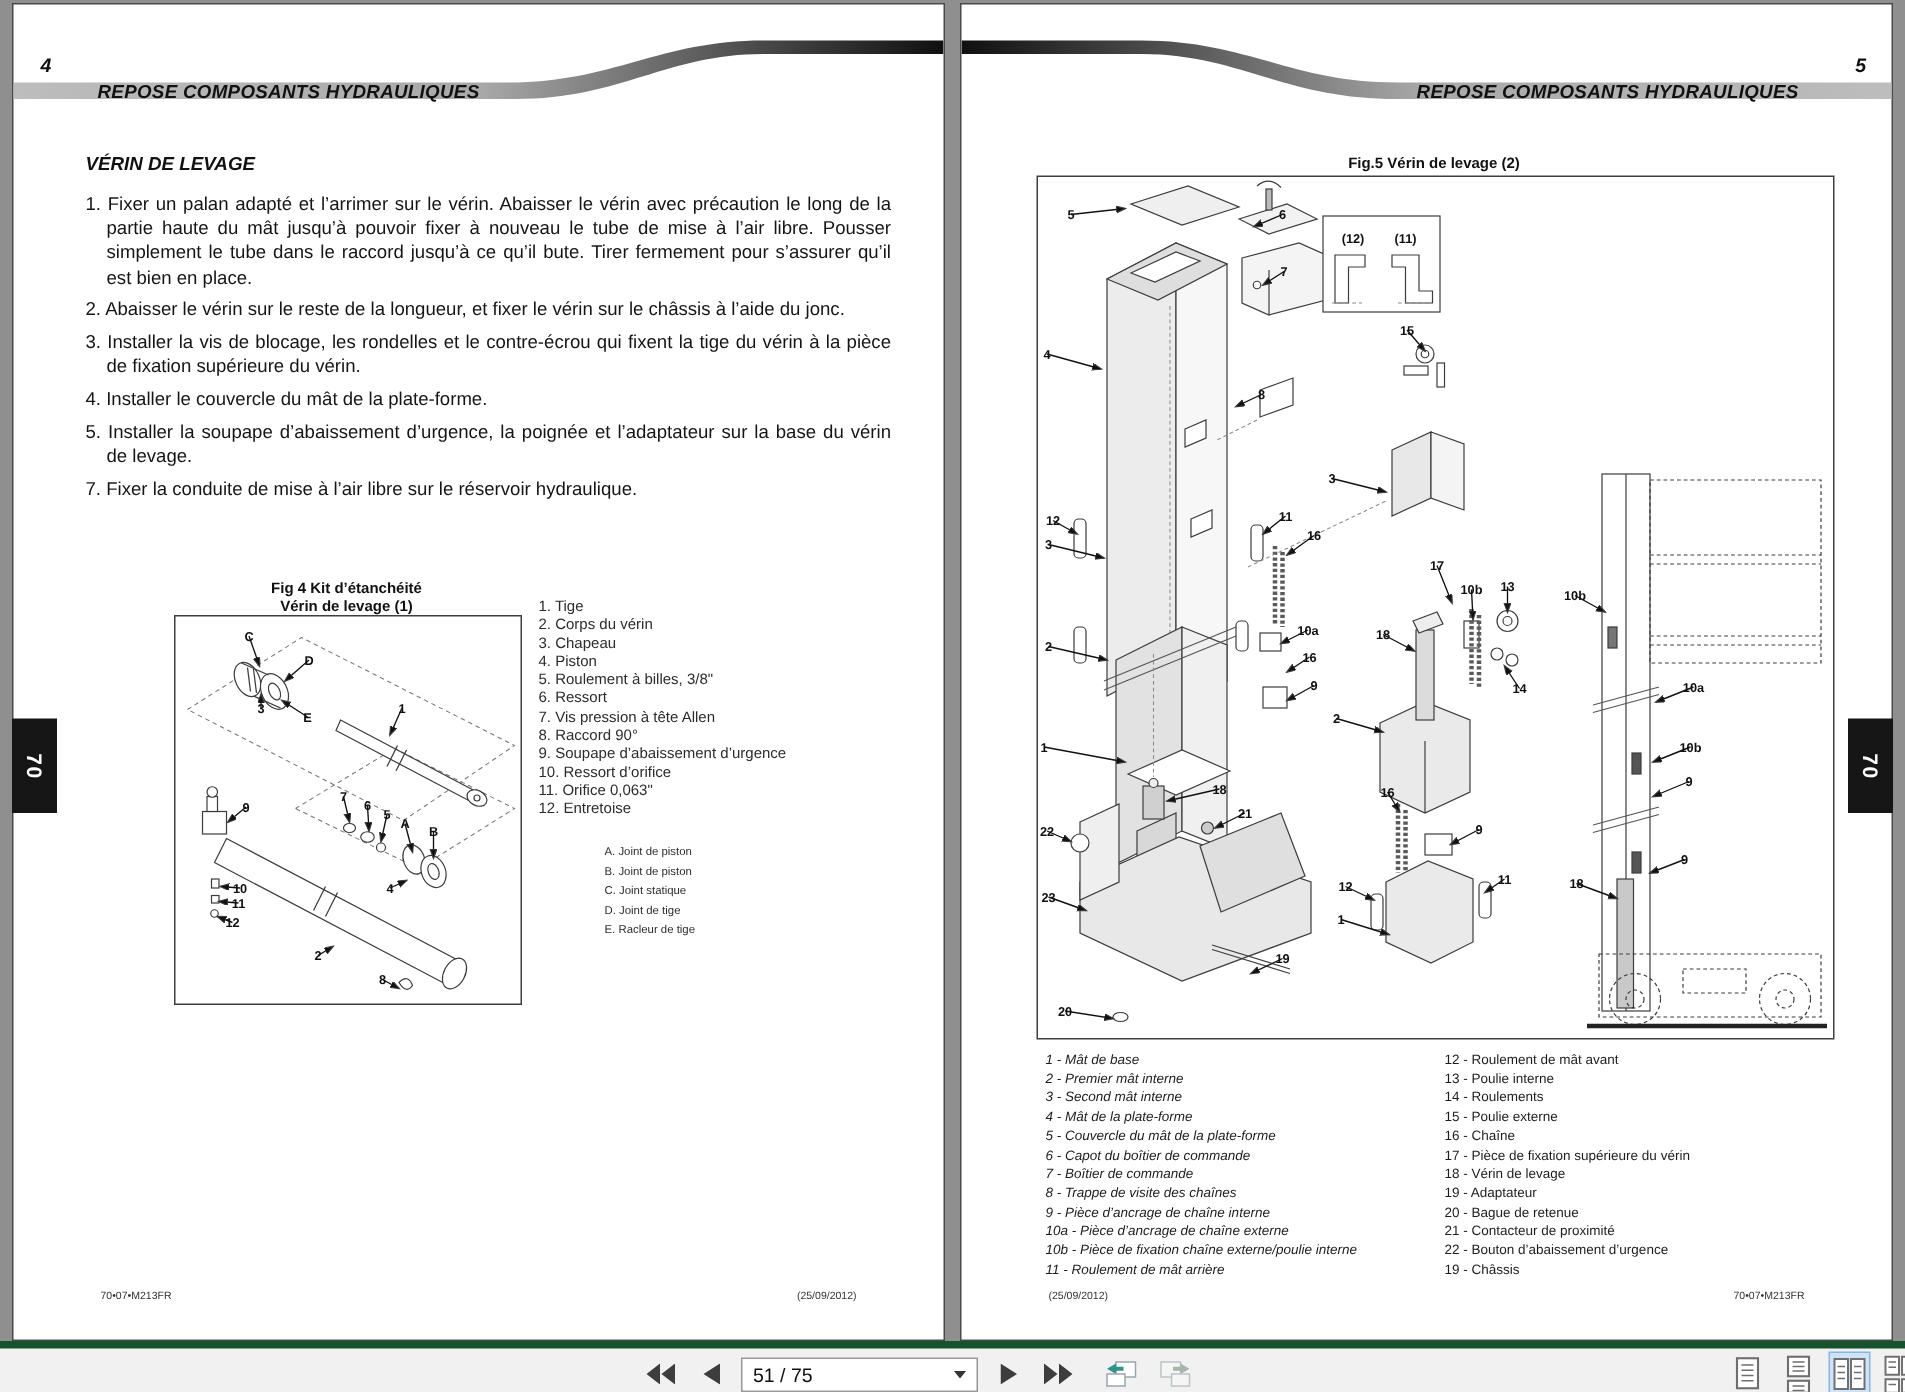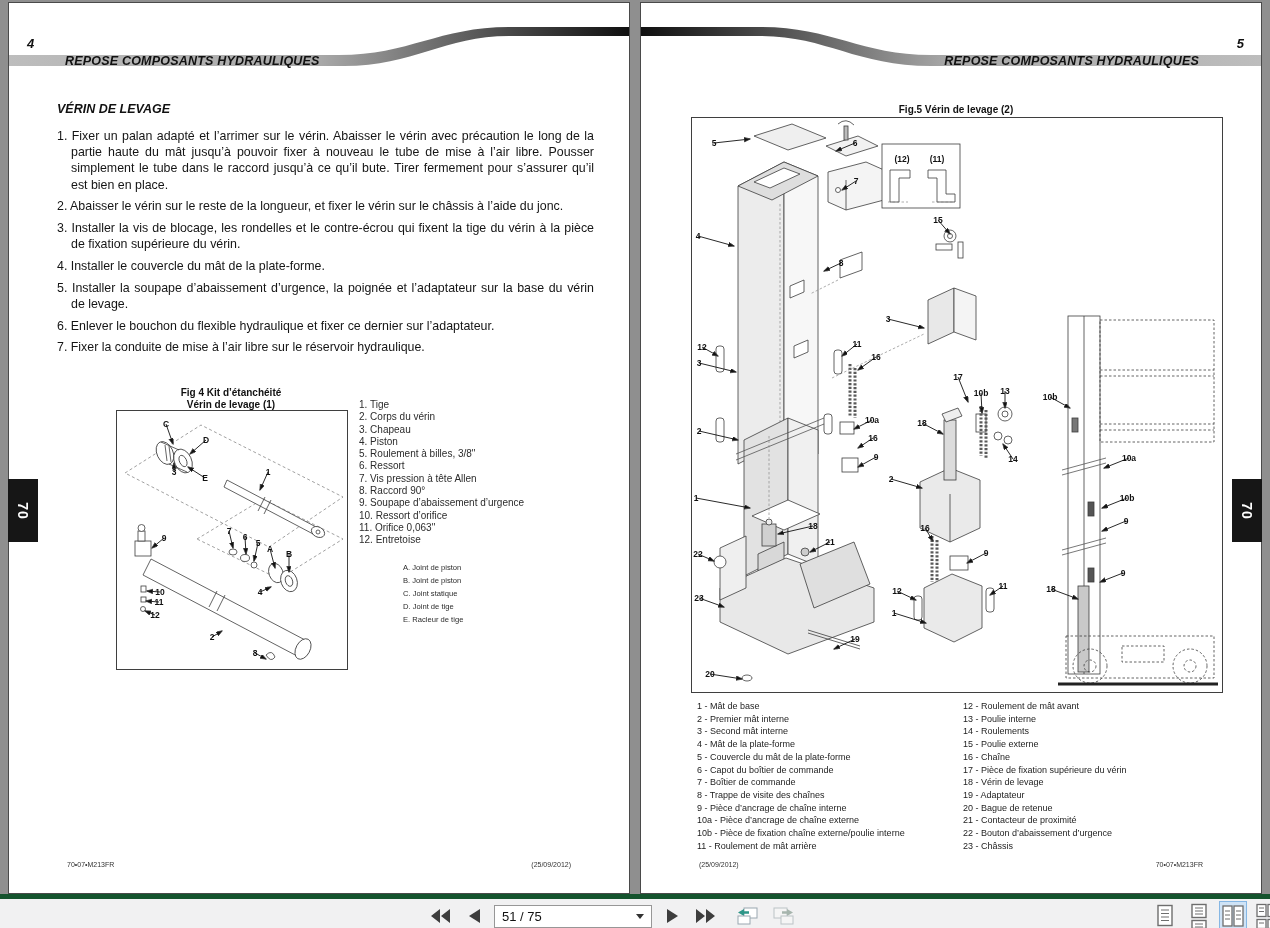--- a/index.html
+++ b/index.html
@@ -27,21 +27,21 @@
   .fig4-parts{position:absolute;left:350px;top:396px;width:220px;color:#2c2c2c;}
   .fig4-parts .p{font-size:10px;line-height:12.3px;}
   .fig4-seals{position:absolute;left:350px;top:558px;width:220px;color:#2c2c2c;}
   .fig4-seals .p{font-size:7.6px;line-height:13px;margin-left:44px;}
   
   .fig5-caption{position:absolute;left:50px;top:101px;width:530px;text-align:center;
                 font:700 10px "Liberation Sans",sans-serif;}
   .fig5-box{position:absolute;left:50px;top:114px;width:530px;height:574px;border:1px solid #3f3f3f;background:#fff;}
   .parts-col{position:absolute;top:697px;color:#1d1d1d;}
   .parts-col .p{font-size:9px;line-height:12.7px;}
-  .col1{left:56px;width:264px;}
+  .col1{left:56px;width:264px;font-style:italic;}
   .col2{left:322px;width:256px;}
   
   .footer{position:absolute;top:858px;font-size:7px;color:#333;}
   .f-left{left:58px;}
   .f-right{right:58px;}
   
   .tab{position:absolute;top:476px;width:30px;height:63px;background:#161616;
        display:flex;align-items:center;justify-content:center;}
   .page-left .tab{left:-1px;}
   .page-right .tab{right:-1px;}
@@ -91,21 +91,20 @@
       </div>
 
     <div class="section-title">VÉRIN DE LEVAGE</div>
 
     <div class="steps">
         <div class="step">1. Fixer un palan adapté et l’arrimer sur le vérin. Abaisser le vérin avec précaution le long de la partie haute du mât jusqu’à pouvoir fixer à nouveau le tube de mise à l’air libre. Pousser simplement le tube dans le raccord jusqu’à ce qu’il bute. Tirer fermement pour s’assurer qu’il est bien en place.</div>
         <div class="step">2. Abaisser le vérin sur le reste de la longueur, et fixer le vérin sur le châssis à l’aide du jonc.</div>
         <div class="step">3. Installer la vis de blocage, les rondelles et le contre-écrou qui fixent la tige du vérin à la pièce de fixation supérieure du vérin.</div>
         <div class="step">4. Installer le couvercle du mât de la plate-forme.</div>
         <div class="step">5. Installer la soupape d’abaissement d’urgence, la poignée et l’adaptateur sur la base du vérin de levage.</div>
-        <div class="step">6. Enlever le bouchon du flexible hydraulique et fixer ce dernier sur l’adaptateur.</div>
         <div class="step">7. Fixer la conduite de mise à l’air libre sur le réservoir hydraulique.</div>
       </div>
 
     <div class="fig4-caption">
       <div>Fig 4 Kit d’étanchéité</div>
       <div>Vérin de levage (1)</div>
     </div>
 
     <div class="fig4-box">
       <svg class="fig" width="228" height="256" viewBox="0 0 228 256">
@@ -449,21 +448,21 @@
         <div class="p">13 - Poulie interne</div>
         <div class="p">14 - Roulements</div>
         <div class="p">15 - Poulie externe</div>
         <div class="p">16 - Chaîne</div>
         <div class="p">17 - Pièce de fixation supérieure du vérin</div>
         <div class="p">18 - Vérin de levage</div>
         <div class="p">19 - Adaptateur</div>
         <div class="p">20 - Bague de retenue</div>
         <div class="p">21 - Contacteur de proximité</div>
         <div class="p">22 - Bouton d’abaissement d’urgence</div>
-        <div class="p">23 - Châssis</div>
+        <div class="p">19 - Châssis</div>
       </div>
 
     <div class="footer f-left">(25/09/2012)</div>
     <div class="footer f-right">70•07•M213FR</div>
   </div>
 
   <div class="toolbar">
     <div class="nav">
       <div class="tbtn">
         <svg width="20" height="14">

